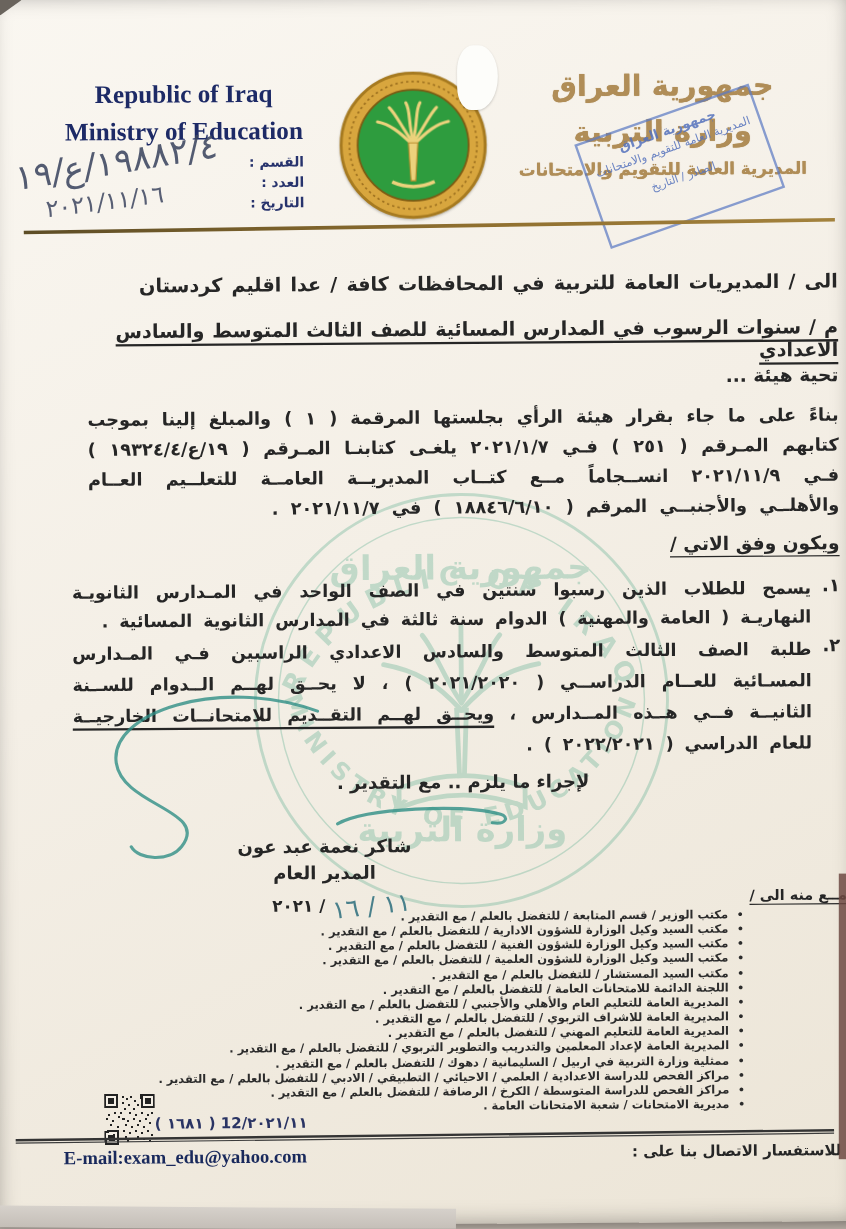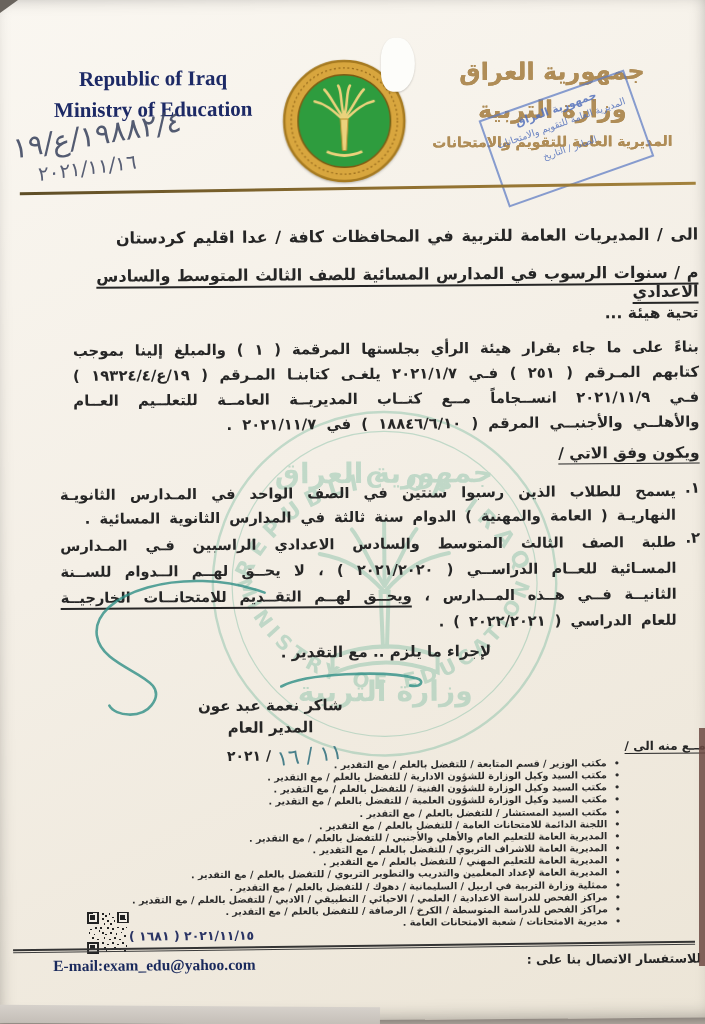--- a/index.html
+++ b/index.html
@@ -125,20 +125,25 @@
       <path d="M148 272 Q200 252 252 272"></path>
       <path d="M148 272 L148 288 Q200 268 252 288 L252 272"></path>
     </g>
   </svg>
 
   <div class="abs en-title">
     <div>Republic of Iraq</div>
     <div>Ministry of Education</div>
   </div>
 
+  <div class="abs meta">
+    <div>القسم :</div>
+    <div>العدد :</div>
+    <div>التاريخ :</div>
+  </div>
   <div class="abs hand hand-number" dir="ltr">١٩٨٨٢/٤/ع/١٩</div>
   <div class="abs hand hand-date" dir="ltr">٢٠٢١/١١/١٦</div>
 
   <svg class="abs emblem" viewBox="0 0 128 128">
     <circle cx="64" cy="64" r="61" fill="#d8a63e" stroke="#a67a20" stroke-width="2.5"></circle>
     <circle cx="64" cy="64" r="54" fill="none" stroke="#8a5f16" stroke-width="1.4" stroke-dasharray="2 2.6" opacity=".75"></circle>
     <circle cx="64" cy="64" r="47" fill="#2e9c3e" stroke="#7c5a12" stroke-width="1.5"></circle>
     <g stroke="#ecd27c" fill="none" stroke-width="2.6" stroke-linecap="round">
       <path d="M64 64 C52 52 44 46 34 44"></path>
       <path d="M64 64 C76 52 84 46 94 44"></path>
@@ -273,21 +278,21 @@
       <rect x="21" y="18" width="1" height="1"></rect>
         <rect x="23" y="20" width="1" height="1"></rect>
         <rect x="10" y="21" width="1" height="1"></rect>
       <rect x="13" y="22" width="1" height="1"></rect>
         <rect x="16" y="21" width="1" height="1"></rect>
         <rect x="19" y="22" width="1" height="1"></rect>
       <rect x="11" y="23" width="1" height="1"></rect>
         <rect x="22" y="23" width="1" height="1"></rect>
     </g>
   </svg>
-  <div class="abs ar issue-ref">٢٠٢١/١١/١٥ ( ١٦٨١ )</div>
+  <div class="abs ar issue-ref">٢٠٢١/١١/12 ( ١٦٨١ )</div>
   <div class="abs bottom-rule"></div>
   <div class="abs email">E-mail:exam_edu@yahoo.com</div>
   <div class="abs ar contact">للاستفسار الاتصال بنا على :</div>
 
 </div>
 
 <div class="abs edge-strip"></div>
 <div class="abs corner-dark"></div>
 <div class="abs bottom-bg"></div>
 

